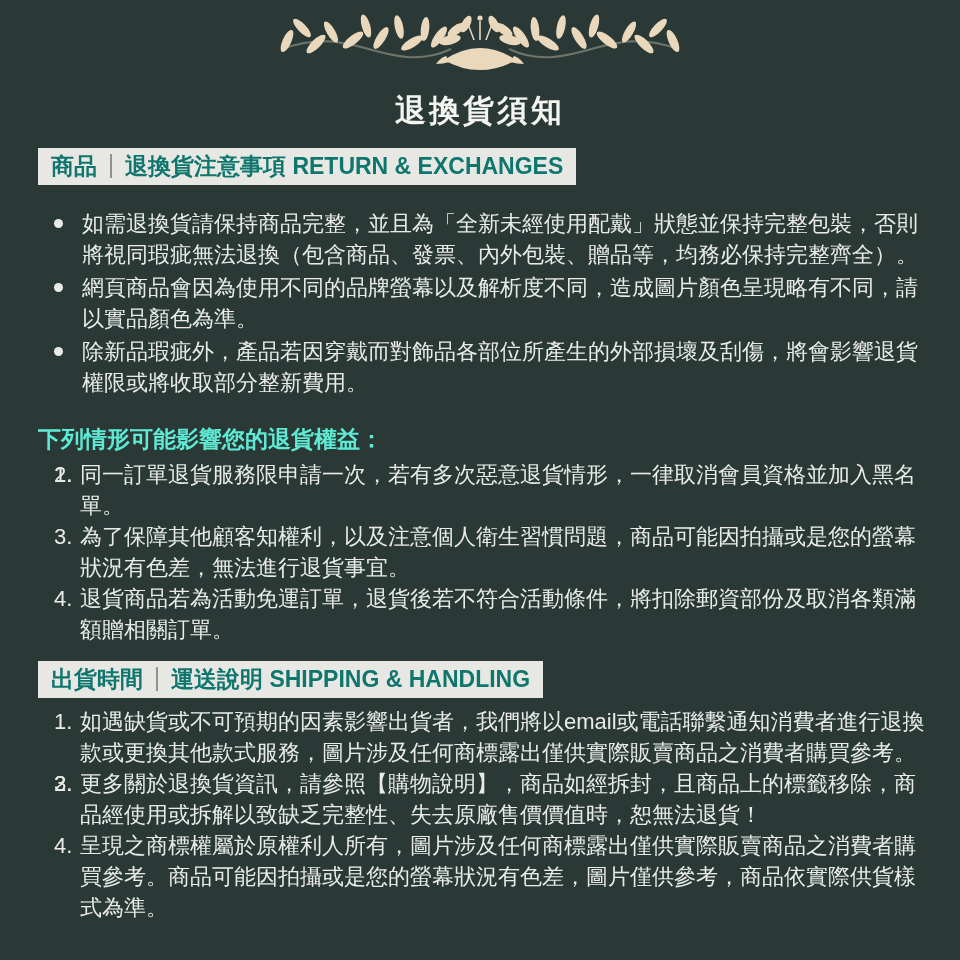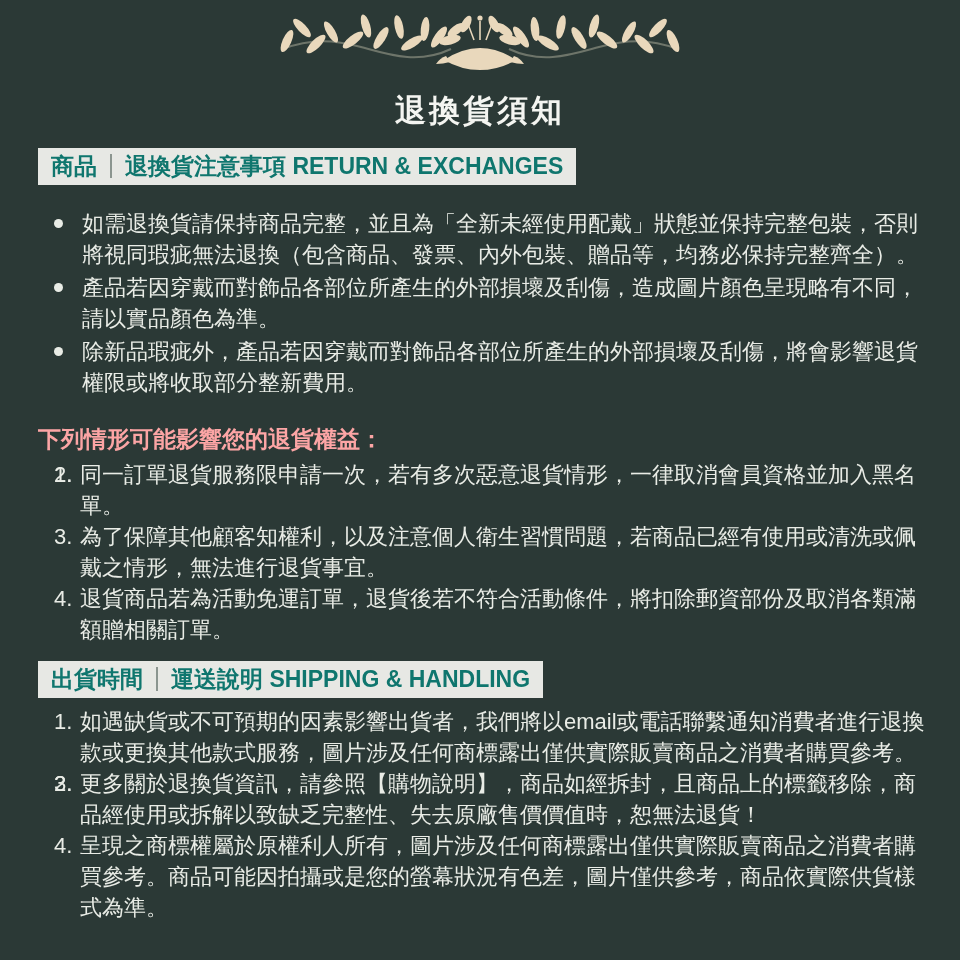--- a/index.html
+++ b/index.html
@@ -68,21 +68,21 @@
     top: 11px;
     width: 9px;
     height: 9px;
     border-radius: 50%;
     background: #e9ece6;
   }
   .subheading {
     margin-top: 26px;
     font-size: 23px;
     font-weight: 700;
-    color: #fca5a5;
+    color: #5eead4;
   }
   .num-list {
     margin: 4px 0 0 0;
     padding: 0;
     font-size: 22px;
     line-height: 31px;
   }
   .num-list .item {
     position: relative;
     padding-left: 42px;
@@ -159,41 +159,41 @@
       <span>退換貨注意事項 RETURN &amp; EXCHANGES</span>
     </div>
 
     <ul class="bullet-list">
       <li>
         <span class="dot"></span>
         <span>如需退換貨請保持商品完整，並且為「全新未經使用配戴」狀態並保持完整包裝，否則將視同瑕疵無法退換（包含商品、發票、內外包裝、贈品等，均務必保持完整齊全）。</span>
       </li>
       <li>
         <span class="dot"></span>
-        <span>產品若因穿戴而對飾品各部位所產生的外部損壞及刮傷，造成圖片顏色呈現略有不同，請以實品顏色為準。</span>
+        <span>網頁商品會因為使用不同的品牌螢幕以及解析度不同，造成圖片顏色呈現略有不同，請以實品顏色為準。</span>
       </li>
       <li>
         <span class="dot"></span>
         <span>除新品瑕疵外，產品若因穿戴而對飾品各部位所產生的外部損壞及刮傷，將會影響退貨權限或將收取部分整新費用。</span>
       </li>
     </ul>
 
     <div class="subheading">下列情形可能影響您的退貨權益：</div>
 
     <div class="num-list">
       <div class="item">
         <span class="num">1.</span>
       </div>
       <div class="item">
         <span class="num">2.</span>
         <span>同一訂單退貨服務限申請一次，若有多次惡意退貨情形，一律取消會員資格並加入黑名單。</span>
       </div>
       <div class="item">
         <span class="num">3.</span>
-        <span>為了保障其他顧客知權利，以及注意個人衛生習慣問題，若商品已經有使用或清洗或佩戴之情形，無法進行退貨事宜。</span>
+        <span>為了保障其他顧客知權利，以及注意個人衛生習慣問題，商品可能因拍攝或是您的螢幕狀況有色差，無法進行退貨事宜。</span>
       </div>
       <div class="item">
         <span class="num">4.</span>
         <span>退貨商品若為活動免運訂單，退貨後若不符合活動條件，將扣除郵資部份及取消各類滿額贈相關訂單。</span>
       </div>
     </div>
 
     
     <div class="section-header">
       <span>出貨時間</span>

